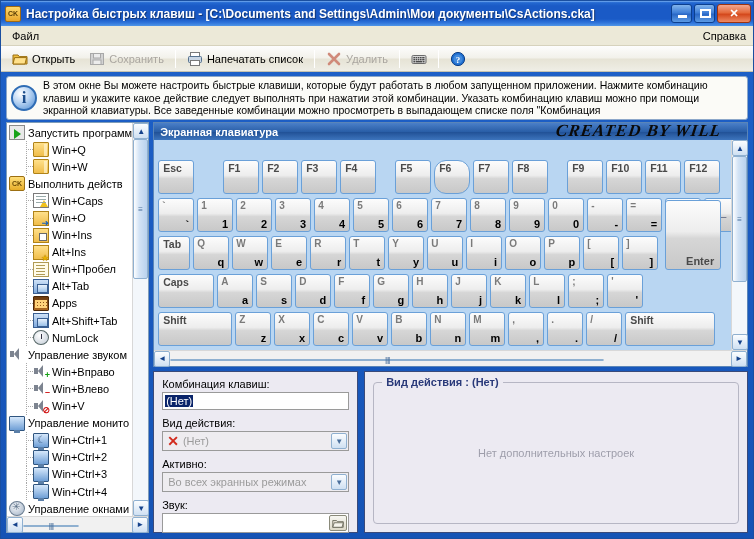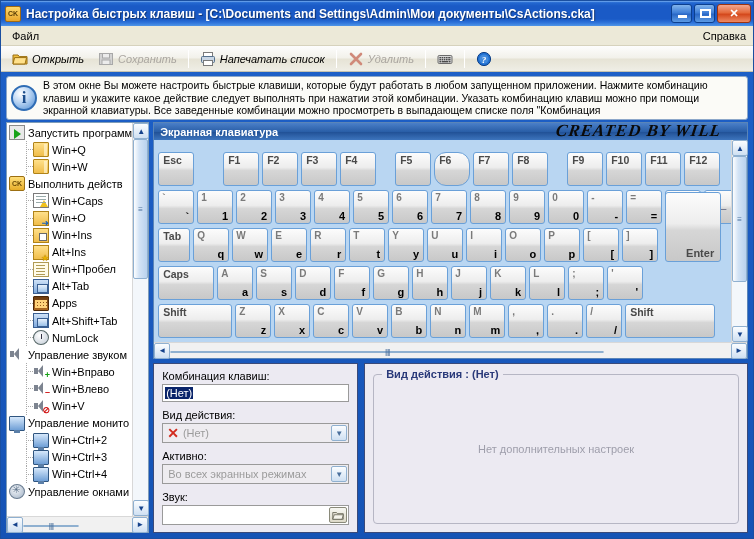--- a/index.html
+++ b/index.html
@@ -74,21 +74,21 @@
   }
   .menu-item {
     font-size: 11px; color: #000; padding: 2px 7px; cursor: default;
   }
 
   
   #toolbar {
     height: 26px; flex: 0 0 26px;
     background: linear-gradient(to bottom,#fdfdfd 0%,#f2f1ea 48%,#e6e3d5 52%,#efeee6 100%);
     border-bottom: 1px solid #c5c2b0;
-    display: flex; align-items: center; padding: 0 4px; font-style: italic;
+    display: flex; align-items: center; padding: 0 4px;
   }
   .tb-btn {
     display: flex; align-items: center; gap: 4px;
     height: 22px; padding: 0 6px; cursor: default;
     font-size: 11px; color: #000; white-space: nowrap;
     border: 1px solid transparent;
   }
   .tb-btn.disabled { color: #aaa6a0; }
   .tb-sep { width: 1px; height: 18px; background: #c3c0b0; margin: 0 4px;
             border-right: 1px solid #fff; }
@@ -252,21 +252,21 @@
     position: relative; overflow:hidden;
   }
   #kbd-watermark {
     position:absolute; right:26px; top:-2px;
     font-family: "Liberation Serif", serif;
     font-style: italic; font-weight: bold;
     font-size: 17px; color:#0a0a0a; letter-spacing:1px;
     transform: skewX(-8deg);
   }
   #kbd-main { flex:1 1 auto; display:flex; min-height:0; }
-  #kbd-area { flex:1 1 auto; overflow:hidden; position:relative; padding:12px 0 0 4px; }
+  #kbd-area { flex:1 1 auto; overflow:hidden; position:relative; padding:20px 0 0 4px; }
   .krow { display:flex; height:36px; margin-bottom:2px; }
   .key {
     height:34px; margin-right:3px;
     background: linear-gradient(to bottom,#fcfcfc 0%,#ededed 45%,#d6d6d6 55%,#c8c8c8 100%);
     border:1px solid #6aa0d8; border-radius:3px;
     position:relative; cursor:default; flex:0 0 auto;
   }
   .key .kt { position:absolute; left:3px; top:1px; font-size:10px; color:#7a7a7a; font-weight:bold;
              font-family:"Liberation Sans",sans-serif; }
   .key .kb { position:absolute; right:4px; bottom:1px; font-size:11px; color:#000; font-weight:bold;
@@ -531,20 +531,25 @@
                 <span class="badge b-ban">⊘</span>
               </span>
               <span class="tlabel">Win+V</span>
             </div>
             <div class="tnode group">
               <span class="ti ic-monitor"></span>
               <span class="tlabel">Управление монито</span>
             </div>
             <div class="tnode child">
               <span class="dash"></span>
+              <span class="ti ic-monitor ic-mon-moon"></span>
+              <span class="tlabel">Win+Ctrl+1</span>
+            </div>
+            <div class="tnode child">
+              <span class="dash"></span>
               <span class="ti ic-monitor"></span>
               <span class="tlabel">Win+Ctrl+2</span>
             </div>
             <div class="tnode child">
               <span class="dash"></span>
               <span class="ti ic-monitor"></span>
               <span class="tlabel">Win+Ctrl+3</span>
             </div>
             <div class="tnode child">
               <span class="dash"></span>

